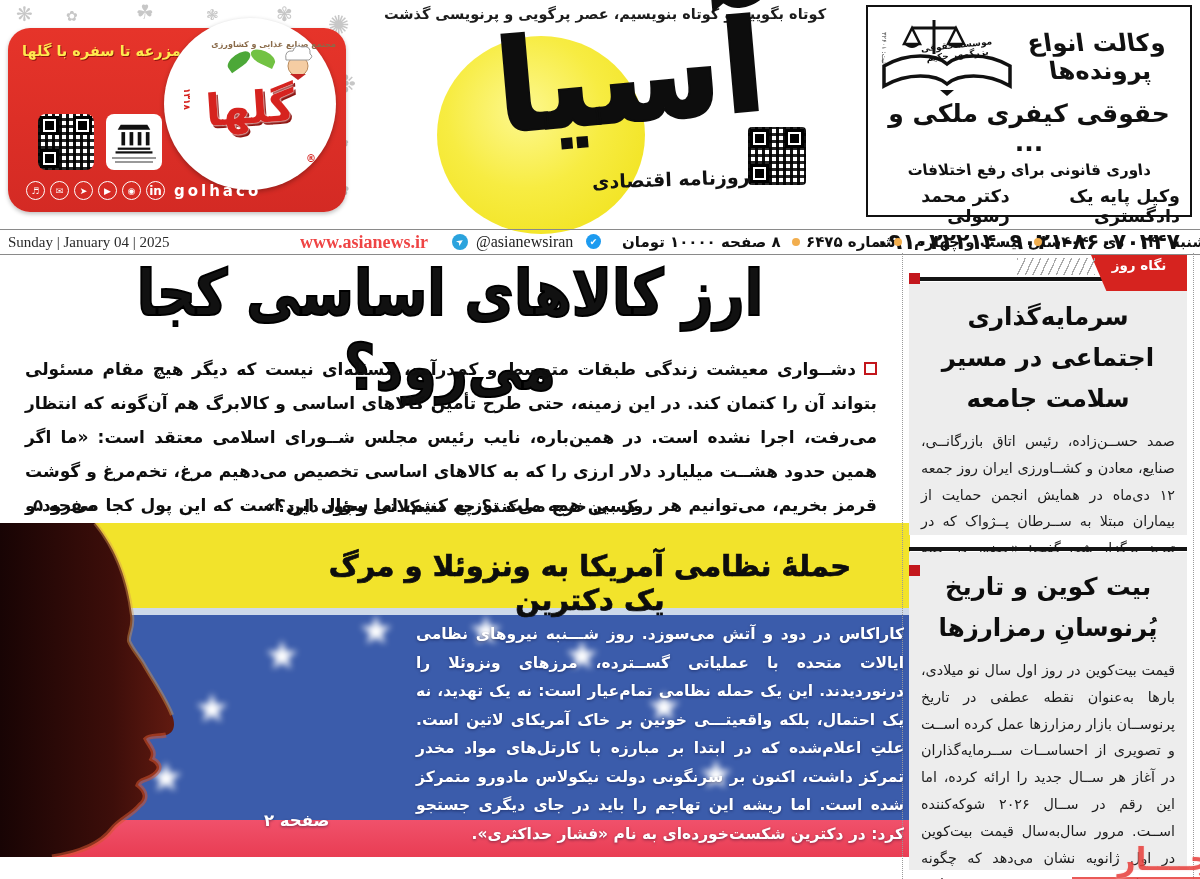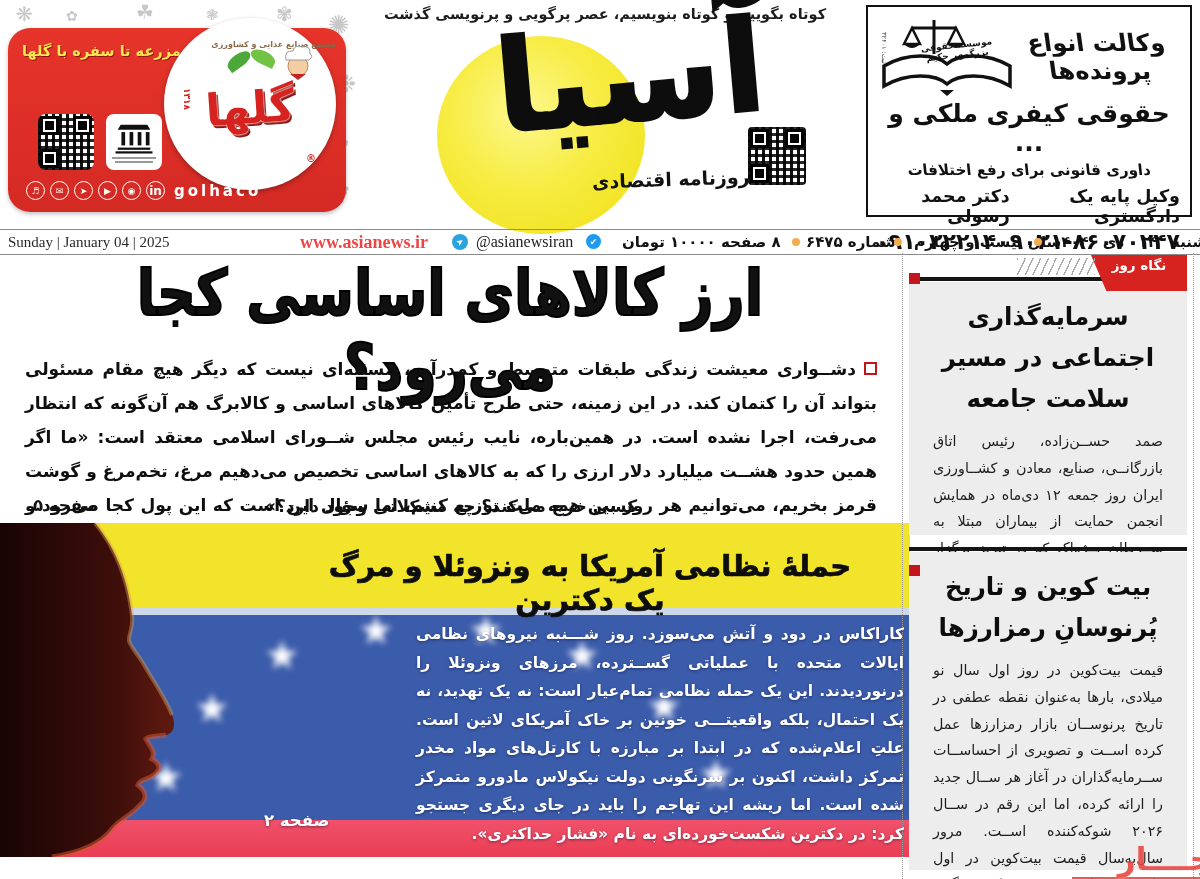--- a/index.html
+++ b/index.html
@@ -92,21 +92,21 @@
   
   .sidebar{left:902px;top:253px;width:292px;height:626px;border-left:1.5px dotted #9a9a9a;border-right:1.5px dotted #9a9a9a;box-sizing:border-box}
   .side-sec{position:absolute;left:6px;right:6px}
   .tag-row{position:relative;height:22px;direction:rtl}
   .tag{position:absolute;right:0;top:0;width:96px;height:36px;background:#d6231f;color:#fff;font-size:13.5px;
        font-weight:bold;text-align:center;line-height:21px;clip-path:polygon(0 0,100% 0,100% 100%,16% 100%)}
   .hatch{position:absolute;right:92px;top:3px;width:78px;height:17px;
          background:repeating-linear-gradient(115deg,#aaa 0 1.3px,transparent 1.3px 7px)}
   .rule{height:4px;background:#141414}
   .rule-sq{position:absolute;left:0;width:11px;height:11px;background:#c3161c}
-  .graybox{background:#ededed;padding:14px 24px 8px;box-sizing:border-box}
+  .graybox{background:#ededed;padding:14px 12px 8px;box-sizing:border-box}
   .side-hl{text-align:center;direction:rtl;font-size:24.5px;font-weight:bold;line-height:41px;color:#0d0d0d}
   .side-body{margin-top:9px;direction:rtl;text-align:justify;font-size:14.3px;line-height:26.8px;color:#1c1c1c}
   .side-page{direction:rtl;font-weight:bold;font-size:15.5px;margin-top:2px}
   .watermark{left:1072px;top:841px;width:140px;color:#e8433f;font-size:31px;font-weight:bold;direction:rtl;
              border-bottom:6px solid #e8433f;opacity:.88;text-shadow:0 0 2px #f7c6c2;letter-spacing:-1px;z-index:5}
 </style>
 </head>
 <body>
 
 <div class="page">

